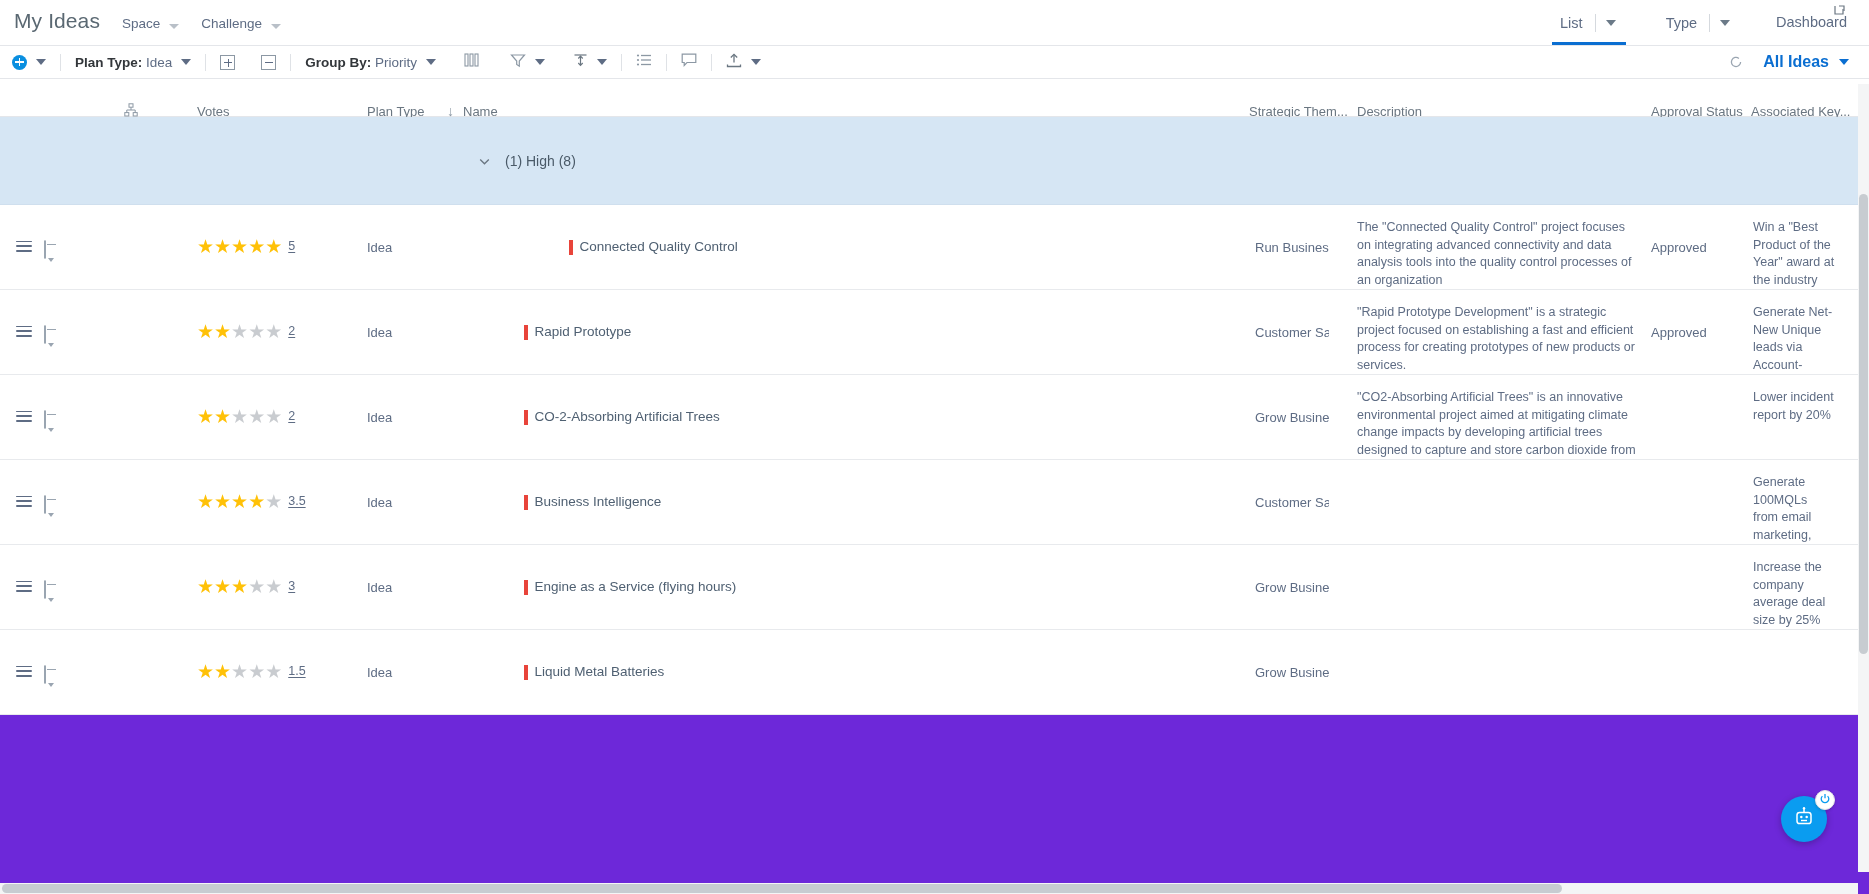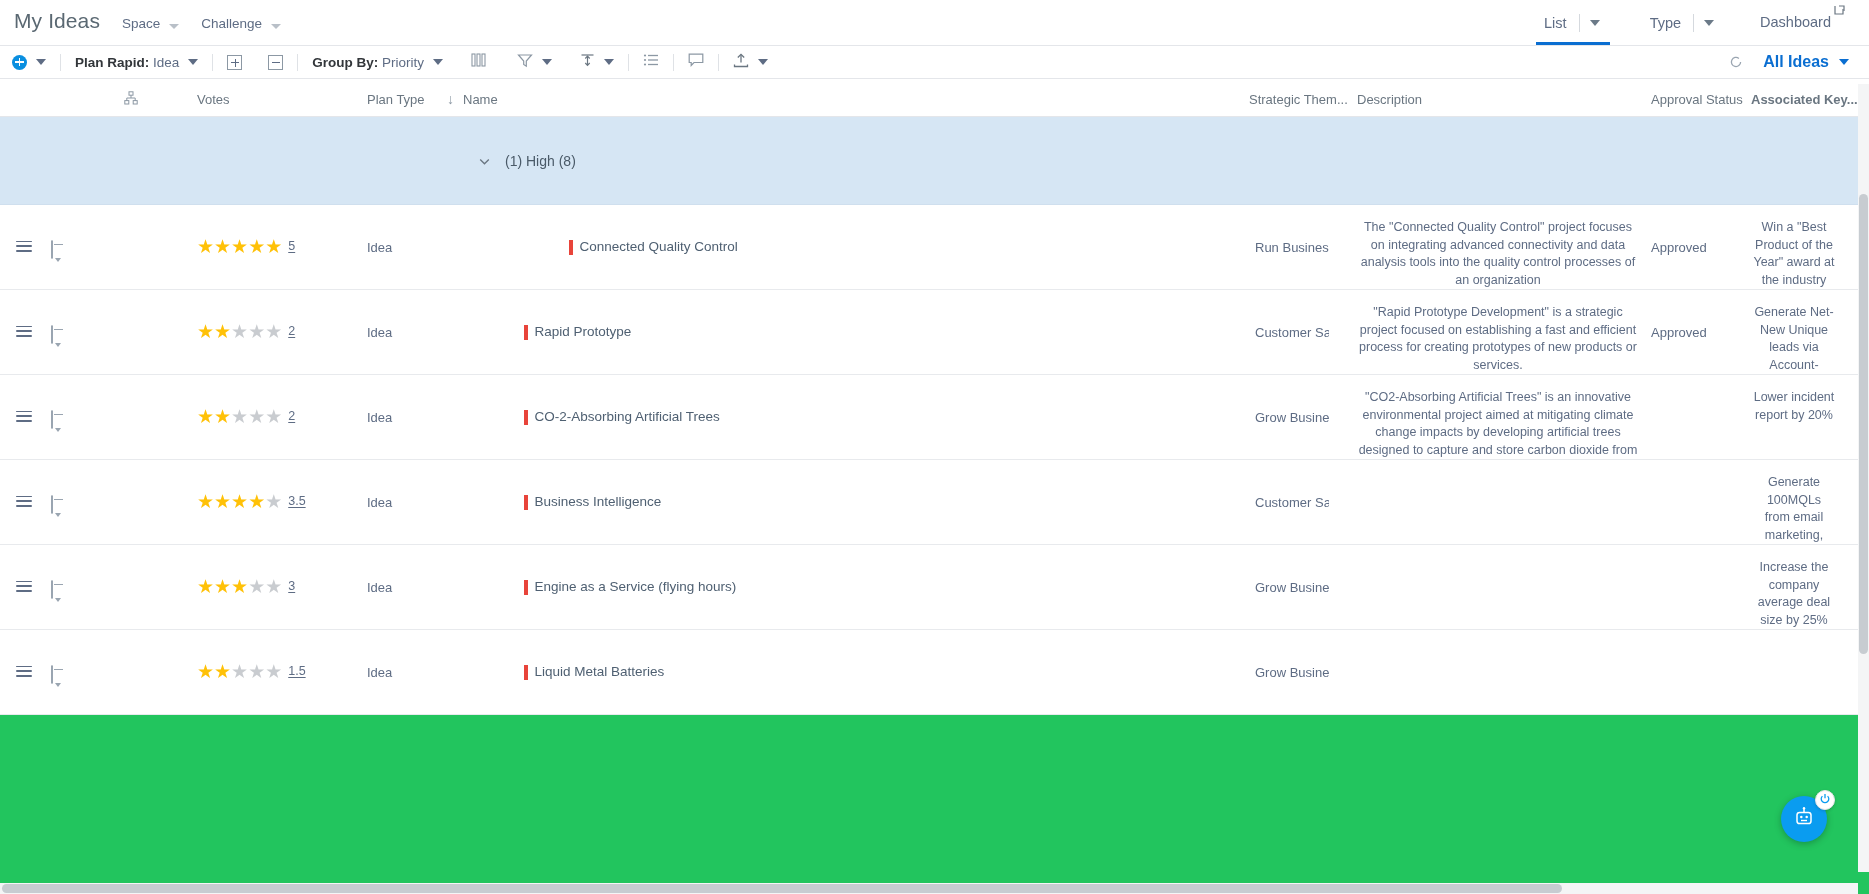--- a/index.html
+++ b/index.html
@@ -4,21 +4,21 @@
 <style>
   * { box-sizing: border-box; }
   html, body {
     margin: 0; padding: 0;
     width: 1869px; height: 894px;
     overflow: hidden;
     background: #ffffff;
     font-family: "Liberation Sans", sans-serif;
     color: #5e6c84;
   }
-  .app { position: relative; width: 1869px; height: 894px; background:#22c55e;text-align:center; }
+  .app { position: relative; width: 1869px; height: 894px; background:#6d28d9; }
 
   
   .topbar {
     position: relative;
     height: 46px;
     border-bottom: 1px solid #e4e6ea;
     display: flex;
     align-items: flex-start;
     padding: 0;
     background: #fff;
@@ -45,21 +45,21 @@
     border-left: 5px solid transparent;
     border-right: 5px solid transparent;
     border-top: 5px solid #b9c0c8;
   }
   .topbar-right {
     margin-left:auto;
     display:flex;
     align-items:flex-start;
     height:46px;
     position:relative;
-    padding-right:38px;
+    padding-right:22px;
   }
   .view-tab {
     display:flex; align-items:center;
     height:45px;
     padding: 0 0 0 0;
     margin-left: 28px;
     font-size: 14.5px;
     color:#5e6c84;
     position:relative;
   }
@@ -148,21 +148,21 @@
   .colhead {
     height: 38px;
     display:flex;
     align-items:center;
     border-bottom:1px solid #e4e6ea;
     font-size:13px;
     color:#6a7681;
     background:#fff;
     position:relative;
   }
-  .ch { position:absolute; top:1px; height:38px; display:flex; align-items:center; }
+  .ch { position:absolute; top:13px; height:38px; display:flex; align-items:center; }
   .sort-arrow { margin-right:9px; color:#8c98a4; font-size:14px; line-height:1; }
 
   
   .grid { position:relative; background:#fff; }
   .group-row {
     height: 88px;
     background:#d6e6f4;
     display:flex;
     align-items:center;
     padding-left: 478px;
@@ -287,21 +287,21 @@
 
     <div class="tb-item">
       <span class="plus-circle"></span>
       <span class="tb-caret"></span>
     </div>
 
     <span class="tb-divider"></span>
 
     <div class="tb-item">
       <span class="tb-label">
-        <b>Plan Rapid:</b>
+        <b>Plan Type:</b>
         <span class="val">Idea</span>
       </span>
       <span class="tb-caret"></span>
     </div>
 
     <span class="tb-divider"></span>
 
     <div class="tb-item" style="margin-right:26px;">
       <span class="sq-btn plus"></span>
     </div>
@@ -422,21 +422,21 @@
     </div>
     <div class="ch" style="left:1249px;">
       <span>Strategic Them...</span>
     </div>
     <div class="ch" style="left:1357px;">
       <span>Description</span>
     </div>
     <div class="ch" style="left:1651px;">
       <span>Approval Status</span>
     </div>
-    <div class="ch" style="left:1751px;font-weight:bold;">
+    <div class="ch" style="left:1751px;">
       <span>Associated Key...</span>
     </div>
   </div>
 
   <div class="grid">
 
     <div class="group-row">
       <span class="group-chev">
         <svg width="13" height="13" viewBox="0 0 13 13">
           <path d="M2.2 4.5 L6.5 8.8 L10.8 4.5" fill="none" stroke="#6a7681" stroke-width="1.3"></path>

